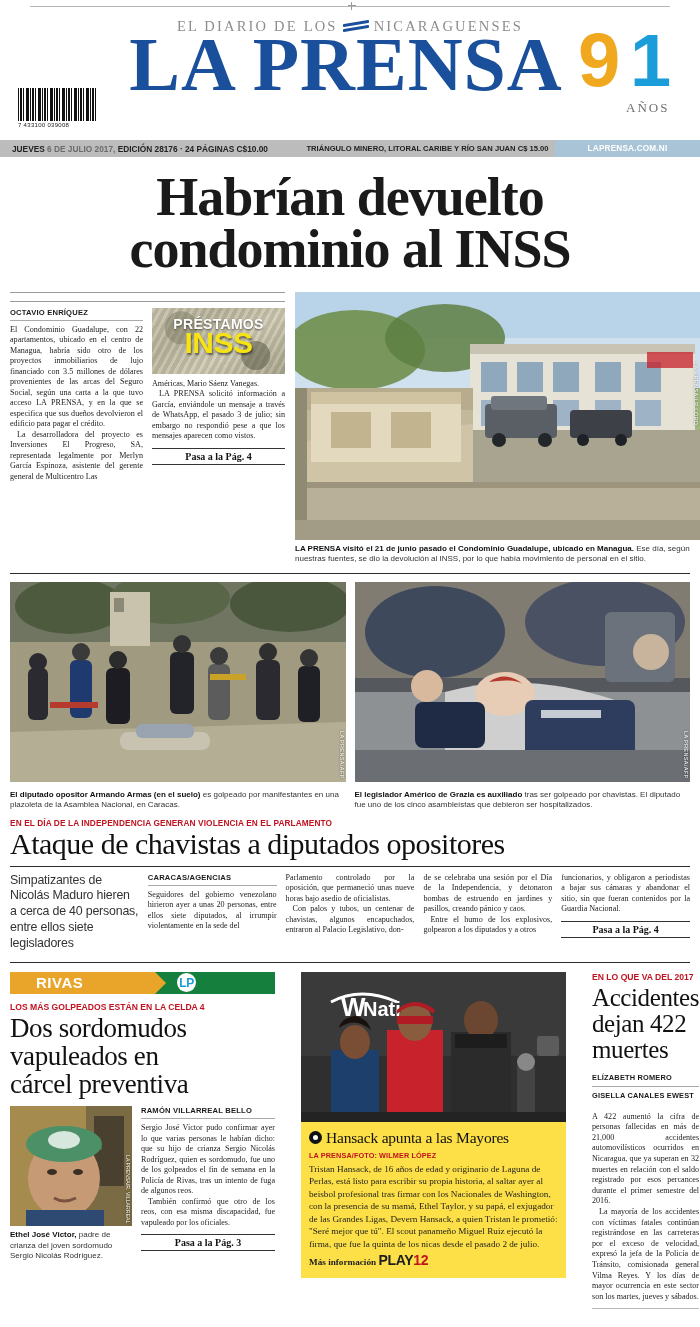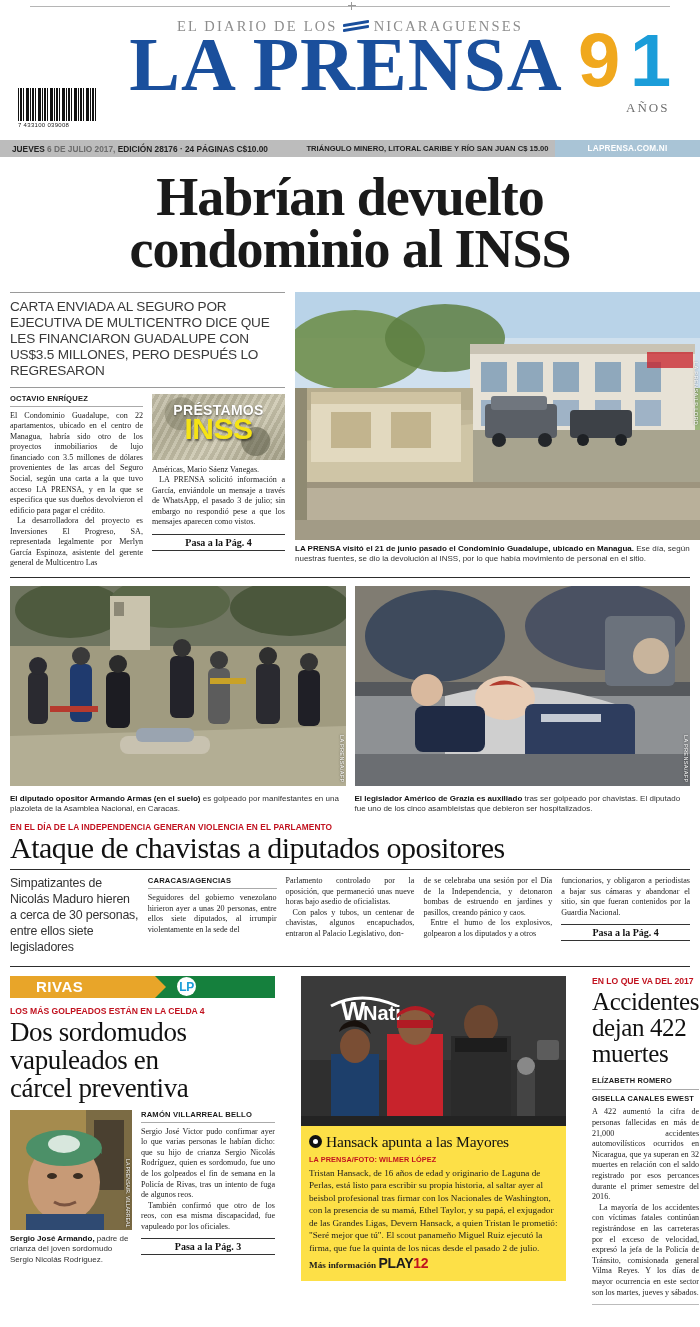--- a/index.html
+++ b/index.html
@@ -338,21 +338,21 @@
     font-family: "Liberation Sans", sans-serif; font-size: 7.4px;
     font-weight: 700; color: #1a1a1a; margin-top: 9px; letter-spacing: .2px;
   }
   .r-by2 {
     font-family: "Liberation Sans", sans-serif; font-size: 7.4px;
     font-weight: 700; color: #1a1a1a; margin-top: 4px; letter-spacing: .2px;
     border-top: 1px solid #aaa; padding-top: 4px;
   }
   .r-body {
     font-family: "Liberation Serif", serif; font-size: 8.1px;
-    line-height: 1.31; text-align: justify; color: #222; margin-top: 4px;
+    line-height: 1.31; text-align: justify; color: #222; margin-top: 12px;
   }
   .r-body p { text-indent: 7px; }
   .r-body p.noind { text-indent: 0; }
   .endline { border-top: 1px solid #bbb; margin-top: 6px; }
 </style>
 </head>
 <body>
 
 <div class="page">
 
@@ -391,21 +391,20 @@
   </div>
 
   <div class="lead-head">
     <div>Habrían devuelto</div>
     <div>condominio al INSS</div>
   </div>
 
   <div class="lead-wrap">
     <div class="lead-left">
       <div class="deck-rule-top"></div>
-      <div class="deck">CARTA ENVIADA AL SEGURO POR EJECUTIVA DE MULTICENTRO DICE QUE LES FINANCIARON GUADALUPE CON US$3.5 MILLONES, PERO DESPUÉS LO REGRESARON</div>
       <div class="deck-rule-bot"></div>
 
       <div class="lead-cols">
         <div class="lead-col">
           <div class="byline">OCTAVIO ENRÍQUEZ</div>
           <div class="byline-rule"></div>
           <div class="bodytext">
             <p class="noind">El Condominio Guadalupe, con 22 apartamentos, ubicado en el centro de Managua, habría sido otro de los proyectos inmobiliarios de lujo financiado con 3.5 millones de dólares provenientes de las arcas del Seguro Social, según una carta a la que tuvo acceso LA PRENSA, y en la que se especifica que sus dueños devolvieron el edificio para pagar el crédito.</p>
             <p>La desarrolladora del proyecto es Inversiones El Progreso, SA, representada legalmente por Merlyn García Espinoza, asistente del gerente general de Multicentro Las</p>
           </div>
@@ -541,21 +540,21 @@
       <div class="cap">
         <b>El legislador Américo de Grazia es auxiliado</b><span> tras ser golpeado por chavistas. El diputado fue uno de los cinco asambleístas que debieron ser hospitalizados.</span>
       </div>
     </div>
 
     <div class="kicker">EN EL DÍA DE LA INDEPENDENCIA GENERAN VIOLENCIA EN EL PARLAMENTO</div>
     <div class="ven-head">Ataque de chavistas a diputados opositores</div>
     <div class="ven-rule"></div>
 
     <div class="ven-cols">
-      <div class="ven-c first">Simpatizantes de Nicolás Maduro hieren a cerca de 30 personas, entre ellos siete legisladores</div>
+      <div class="ven-c first">Simpatizantes de Nicolás Maduro hieren a cerca de 40 personas, entre ellos siete legisladores</div>
       <div class="ven-c">
         <div class="byline">CARACAS/AGENCIAS</div>
         <div class="byline-rule"></div>
         <div class="bodytext">
           <p class="noind">Seguidores del gobierno venezolano hirieron ayer a unas 20 personas, entre ellos siete diputados, al irrumpir violentamente en la sede del</p>
         </div>
       </div>
       <div class="ven-c">
         <div class="bodytext">
           <p class="noind">Parlamento controlado por la oposición, que permaneció unas nueve horas bajo asedio de oficialistas.</p>
@@ -606,21 +605,21 @@
               <ellipse cx="54" cy="38" rx="38" ry="18" fill="#4c9068"></ellipse>
               <ellipse cx="54" cy="34" rx="16" ry="9" fill="#d8e7dd"></ellipse>
               <rect x="16" y="104" width="78" height="16" fill="#2f4a72"></rect>
               <ellipse cx="42" cy="66" rx="5" ry="3" fill="#3a2d22"></ellipse>
               <ellipse cx="68" cy="66" rx="5" ry="3" fill="#3a2d22"></ellipse>
               <path d="M44,92 Q54,98 66,92" stroke="#7a5340" stroke-width="3" fill="none"></path>
             </svg>
             <div class="pcred">LA PRENSA/R. VILLARREAL</div>
           </div>
           <div class="cap" style="width:122px;">
-            <b>Sergio José Armando,</b><span> padre de crianza del joven sordomudo Sergio Nicolás Rodríguez.</span>
+            <b>Ethel José Victor,</b><span> padre de crianza del joven sordomudo Sergio Nicolás Rodríguez.</span>
           </div>
         </div>
         <div class="b-col">
           <div class="byline">RAMÓN VILLARREAL BELLO</div>
           <div class="byline-rule"></div>
           <div class="bodytext">
             <p class="noind">Sergio José Victor pudo confirmar ayer lo que varias personas le habían dicho: que su hijo de crianza Sergio Nicolás Rodríguez, quien es sordomudo, fue uno de los golpeados el fin de semana en la Policía de Rivas, tras un intento de fuga de algunos reos.</p>
             <p>También confirmó que otro de los reos, con esa misma discapacidad, fue vapuleado por los oficiales.</p>
           </div>
           <div class="pasa">Pasa a la Pág. 3</div>

